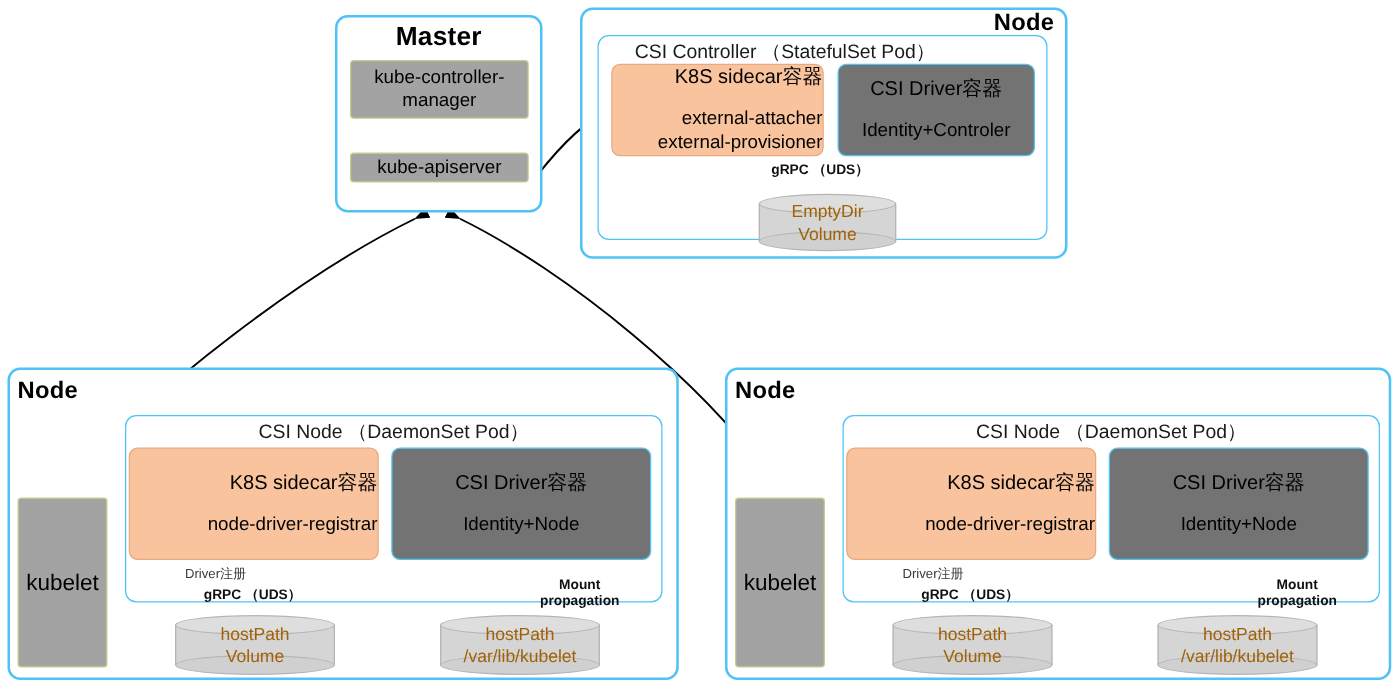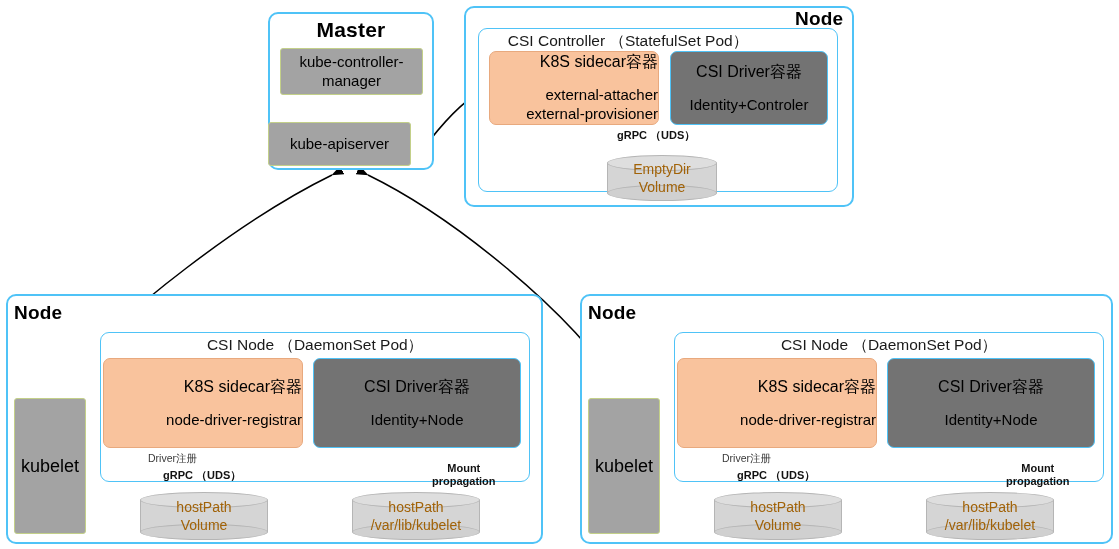--- a/index.html
+++ b/index.html
@@ -98,21 +98,21 @@
   </div>
   <div class="node-title" style="left:268px;top:18px;width:166px;text-align:center;font-size:21px;">Master</div>
 
   <div class="greenbox small" style="left:280px;top:48px;width:143px;height:47px;">
     <span>
       <span>kube-controller-</span><br>
       <span>manager</span>
     </span>
   </div>
 
-  <div class="greenbox small" style="left:268px;top:122px;width:143px;height:44px;">
+  <div class="greenbox small" style="left:280px;top:122px;width:143px;height:24px;">
     <span>kube-apiserver</span>
   </div>
 
   <div class="nodebox" style="left:464px;top:6px;width:390px;height:201px;"></div>
   <div class="node-title" style="left:795px;top:8px;">Node</div>
 
   <div class="podbox" style="left:478px;top:28px;width:360px;height:164px;"></div>
   <div class="pod-title" style="left:478px;top:31px;width:300px;">CSI Controller （StatefulSet Pod）</div>
 
   <div class="ctr orange" style="left:489px;top:51px;width:170px;height:74px;">

